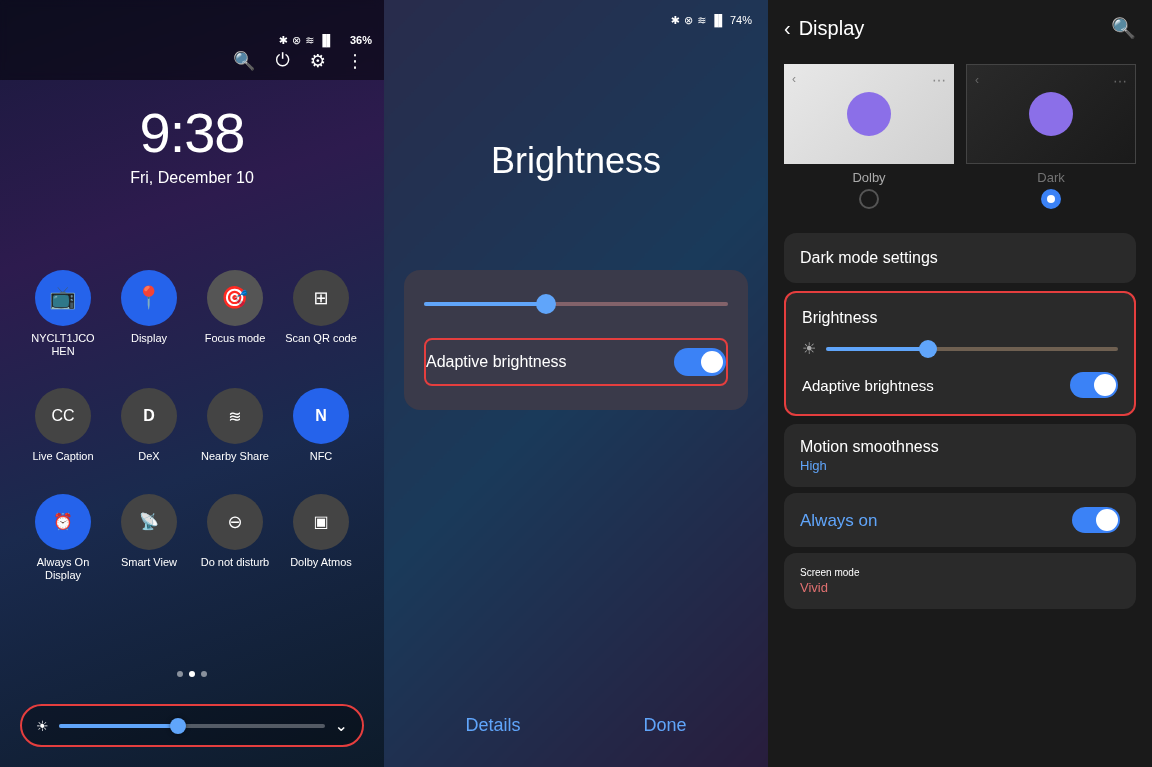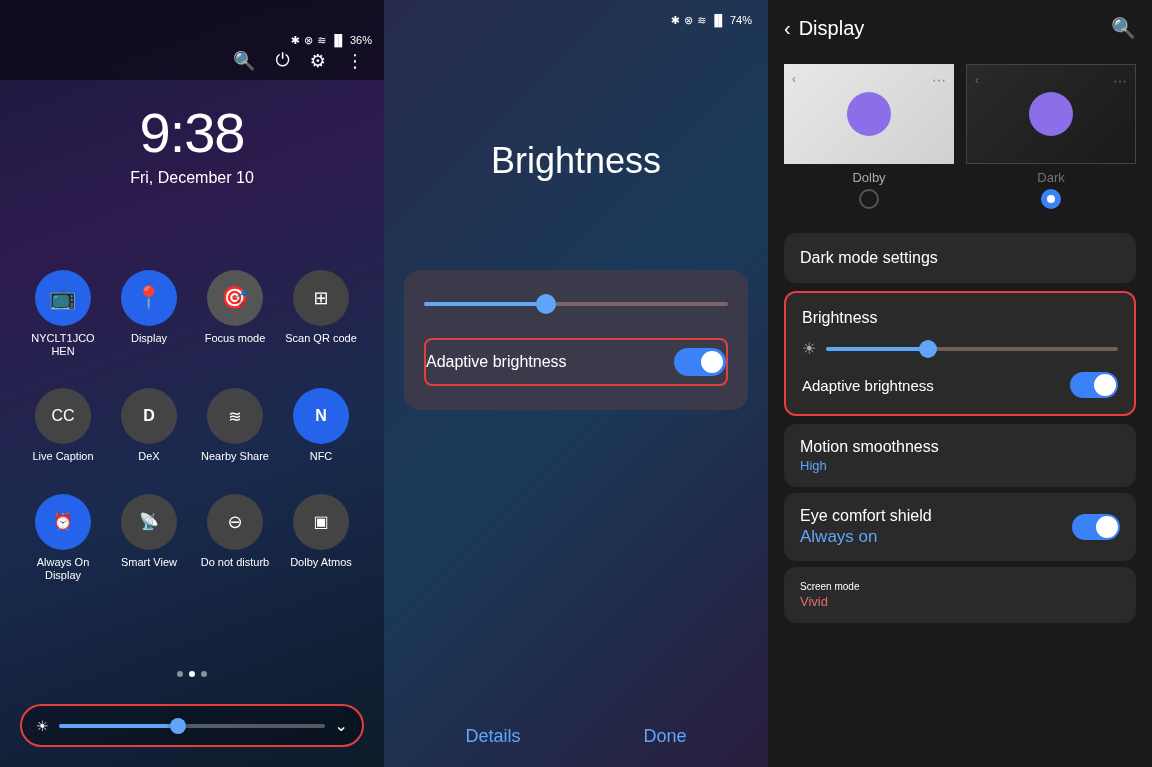--- a/index.html
+++ b/index.html
@@ -42,21 +42,21 @@
       width: 100%;
       color: white;
       font-size: 12px;
     }
     .status-icons {
       display: flex;
       align-items: center;
       gap: 4px;
       font-size: 11px;
     }
-    .battery-text { font-weight: normal; }
+    .battery-text { font-weight: bold; margin-left: 12px; }
     .panel1-quick-icons {
       display: flex;
       justify-content: flex-end;
       gap: 20px;
       padding: 8px 20px;
       position: absolute;
       top: 40px;
       right: 0;
       left: 0;
     }
@@ -283,21 +283,21 @@
     .toggle-on::after {
       content: '';
       position: absolute;
       right: 3px; top: 3px;
       width: 22px; height: 22px;
       border-radius: 50%;
       background: white;
     }
     .dialog-actions {
       position: absolute;
-      bottom: 20px;
+      bottom: 31px;
       left: 20px; right: 20px;
       display: flex;
       justify-content: space-around;
       align-items: center;
     }
     .dialog-btn {
       color: #60a5fa;
       font-size: 18px;
       background: none;
       border: none;
@@ -742,21 +742,20 @@
     </div>
   </div>
 
   <div class="motion-section">
     <div class="motion-title">Motion smoothness</div>
     <div class="motion-sub">High</div>
   </div>
 
   <div class="eye-section">
     <div class="eye-text">
-      <div class="eye-title">Eye comfort shield</div>
       <div class="eye-sub">Always on</div>
     </div>
     <div class="toggle-on-s"></div>
   </div>
 
   <div class="screen-mode-section">
     <div class="screen-title">Screen mode</div>
     <div class="screen-sub">Vivid</div>
   </div>
 </div>

